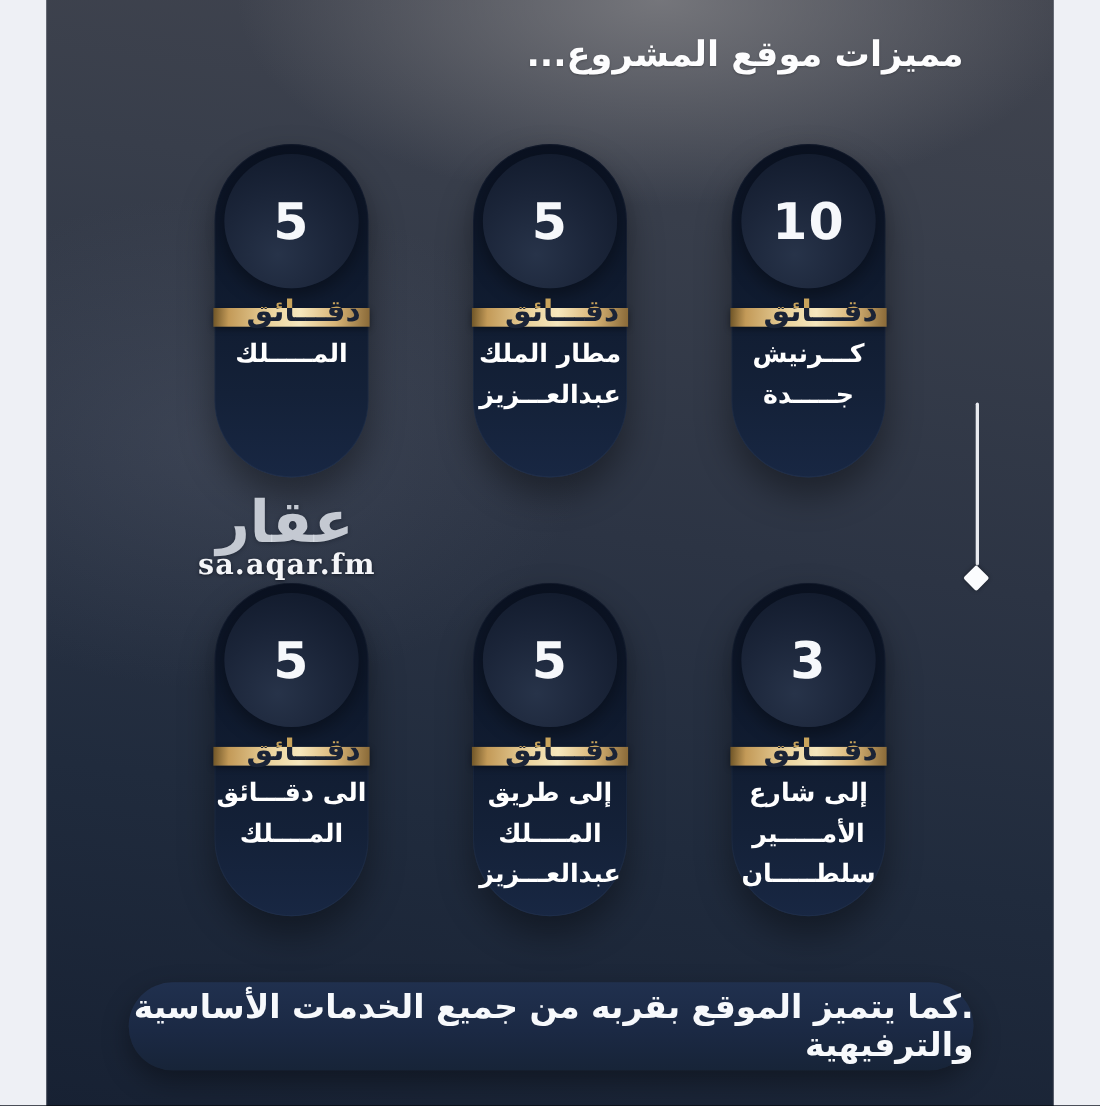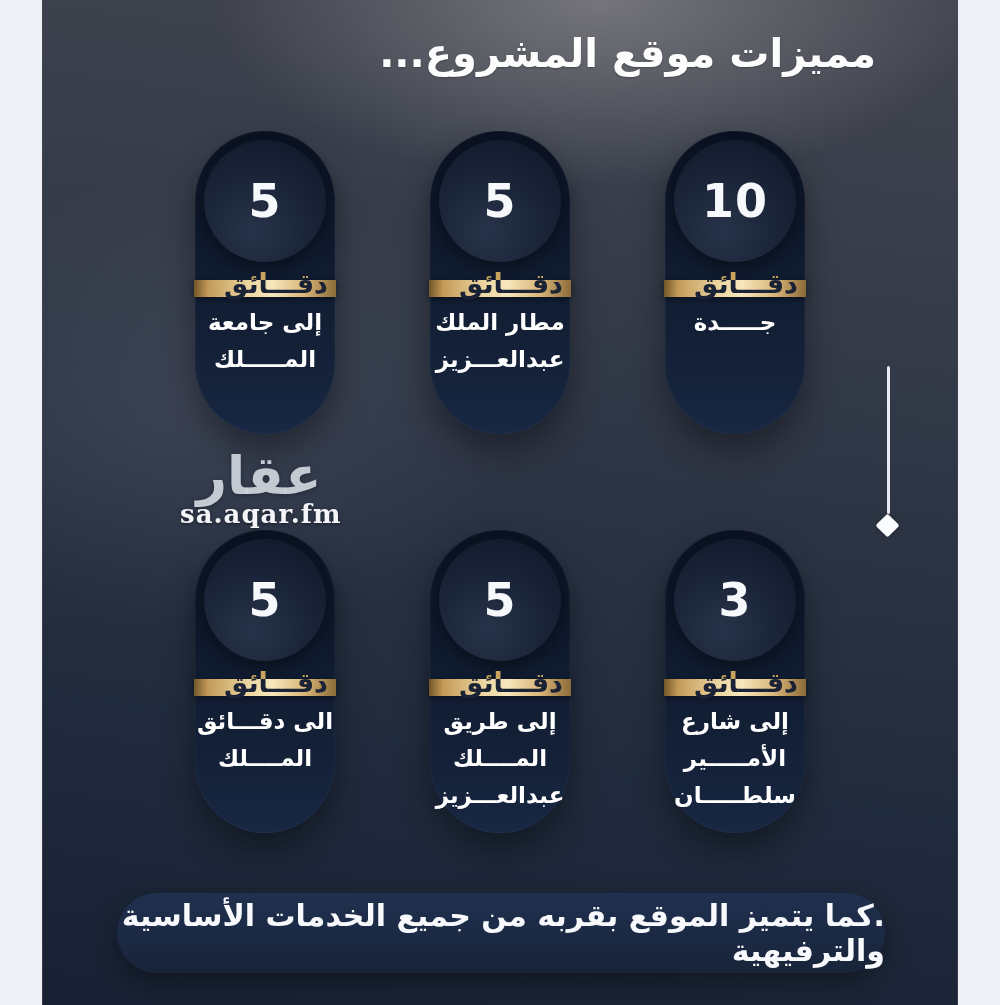--- a/index.html
+++ b/index.html
@@ -13,21 +13,21 @@
       radial-gradient(62% 30% at 60% 0%, rgba(130,130,134,.80) 0%, rgba(130,130,134,0) 62%),
       radial-gradient(48% 32% at 20% 40%, rgba(92,100,118,.30) 0%, rgba(92,100,118,0) 70%),
       linear-gradient(188deg, #42454f 0%, #383e4b 22%, #2c3444 48%, #202b3d 72%, #172133 100%);
   }
   .strip { position:absolute; top:0; bottom:0; width:42px; background:#eef0f5; z-index:10; }
   .strip-left  { left:0;  box-shadow: 1px 0 0 rgba(70,75,88,.55); }
   .strip-right { right:0; box-shadow: -1px 0 0 rgba(70,75,88,.55); }
 
   .title {
     position:absolute; top:30px; right:124px; z-index:4;
-    font-size:40px; font-weight:bold; color:#fdfdfe;
+    font-size:32px; font-weight:bold; color:#fdfdfe;
     text-shadow:0 1px 2px rgba(0,0,0,.25);
   }
 
   .row {
     position:absolute; left:42px; width:916px; z-index:3;
     display:flex; flex-direction:row-reverse; justify-content:center; gap:95px;
   }
   #row-1 { top:131px; }
   #row-2 { top:530px; }
 
@@ -103,20 +103,21 @@
   <div class="row" id="row-1">
       <div class="card">
     <div class="card-circle">
       <span class="card-num">10</span>
     </div>
     <div class="minutes">
       <div class="gold-band"></div>
       <div class="minutes-label" dir="rtl">دقـــائق</div>
     </div>
     <div class="card-lines" dir="rtl">
+          <div class="loc-line">كـــرنيش</div>
           <div class="loc-line">جـــــدة</div>
         </div>
   </div>
       <div class="card">
     <div class="card-circle">
       <span class="card-num">5</span>
     </div>
     <div class="minutes">
       <div class="gold-band"></div>
       <div class="minutes-label" dir="rtl">دقـــائق</div>
@@ -128,21 +129,20 @@
   </div>
       <div class="card">
     <div class="card-circle">
       <span class="card-num">5</span>
     </div>
     <div class="minutes">
       <div class="gold-band"></div>
       <div class="minutes-label" dir="rtl">دقـــائق</div>
     </div>
     <div class="card-lines" dir="rtl">
-          <div class="loc-line">إلى جامعة</div>
           <div class="loc-line">المـــــلك</div>
         </div>
   </div>
     </div>
   <div class="row" id="row-2">
       <div class="card">
     <div class="card-circle">
       <span class="card-num">3</span>
     </div>
     <div class="minutes">

